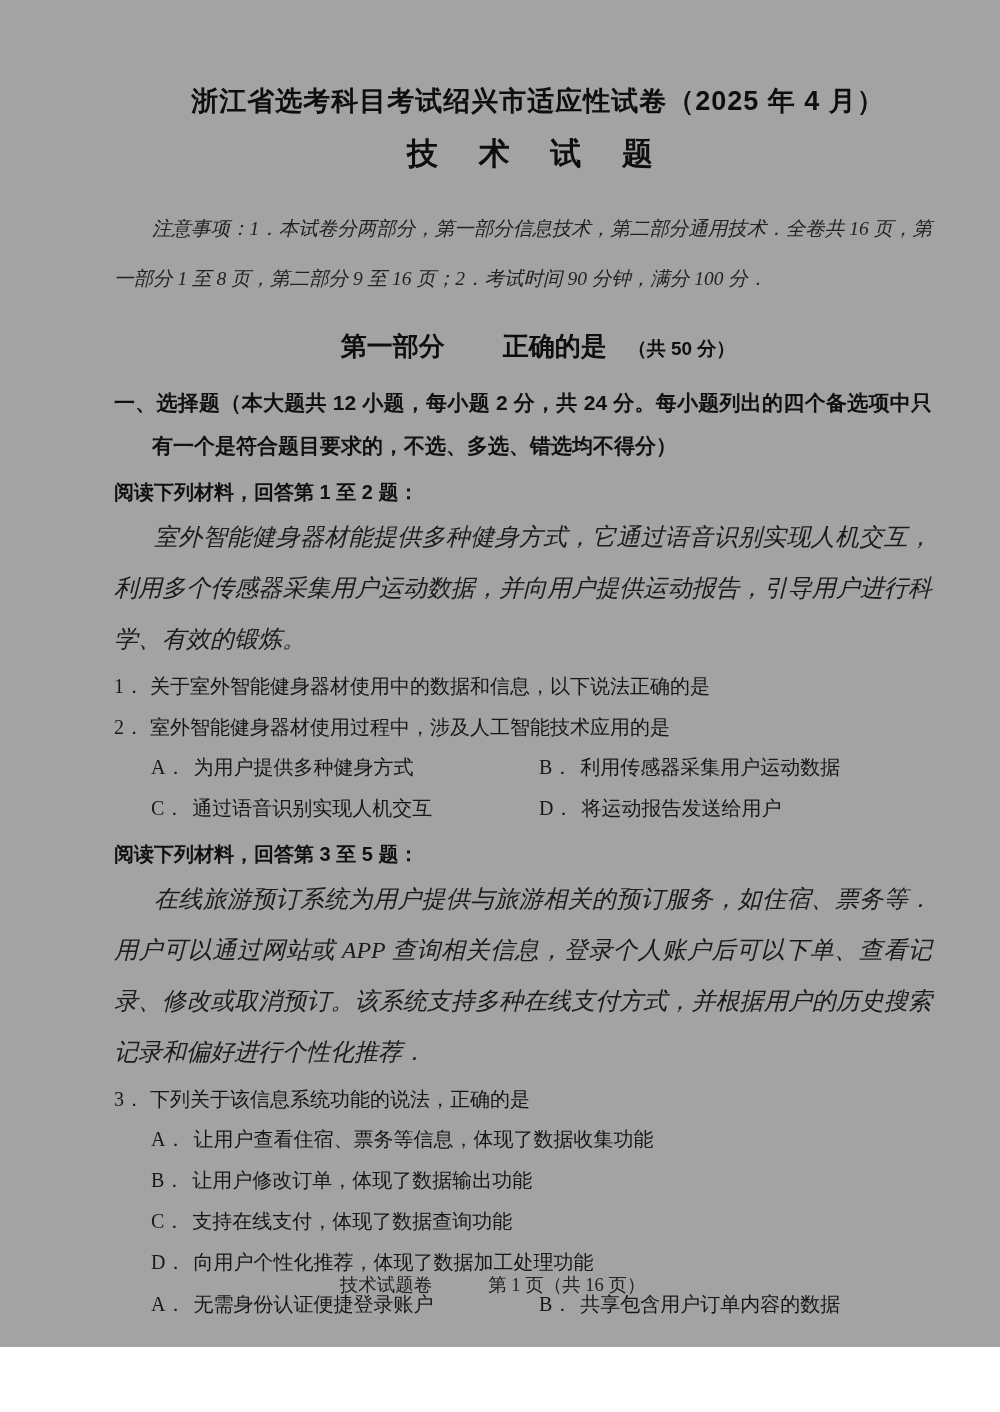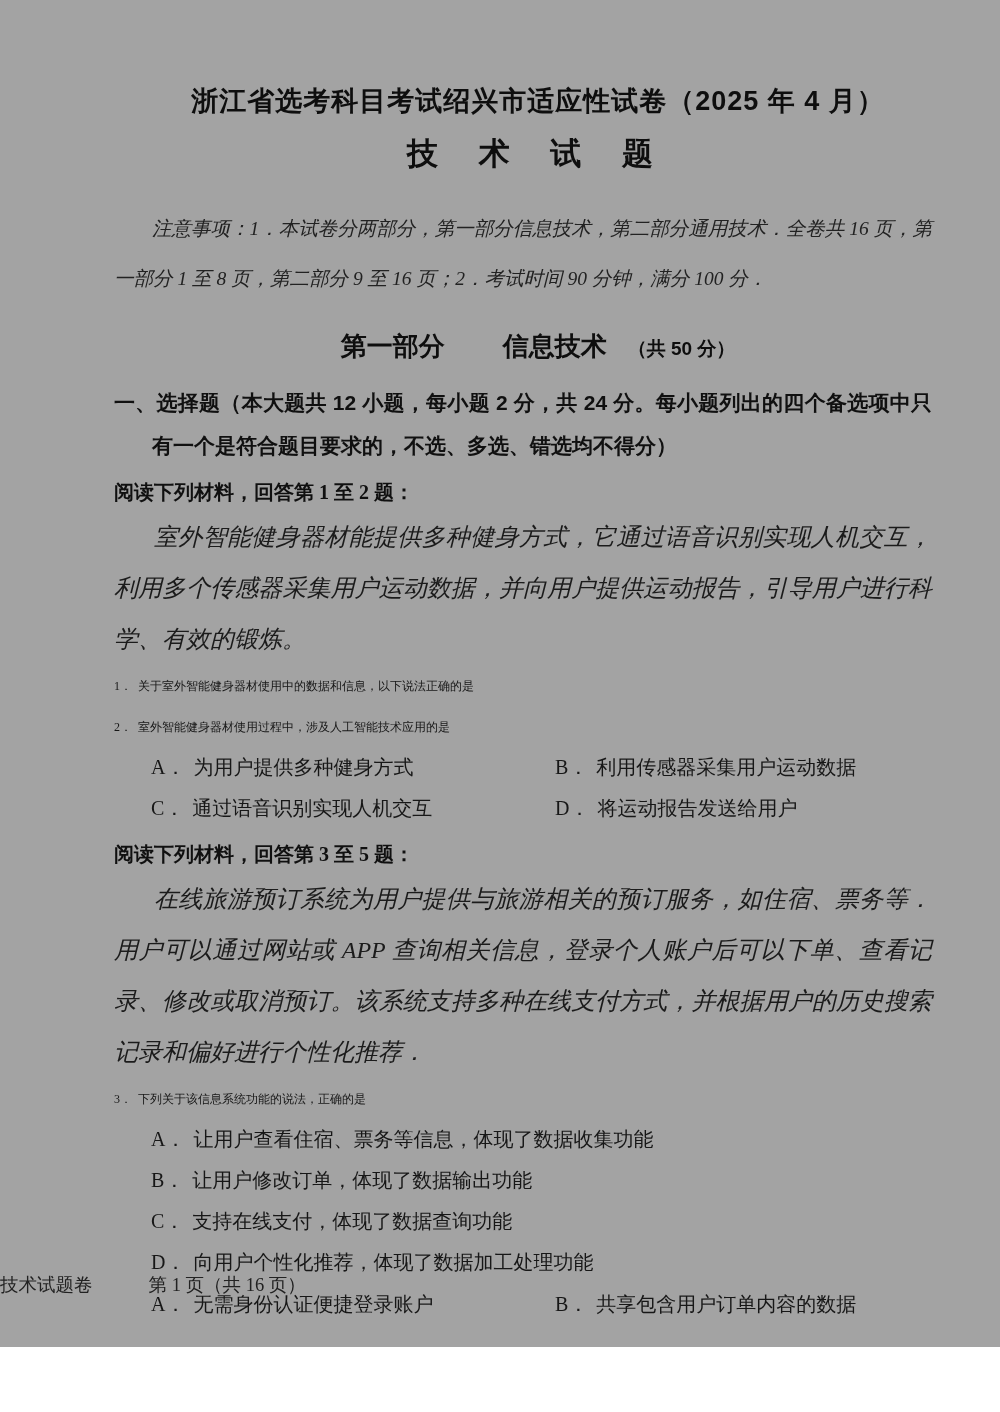--- a/index.html
+++ b/index.html
@@ -28,51 +28,51 @@
   .section-heading{
     margin-top:24px;text-align:center;font-size:26px;line-height:36px;
     margin-right:-70px;margin-left:-40px;white-space:nowrap;color:#0e0e0e;
   }
   .section-heading .part{margin-right:58px;}
   .section-heading .score{font-size:19px;margin-left:21px;}
   .instruction{
     margin-top:14px;font-size:21px;line-height:43px;
     padding-left:38px;text-indent:-38px;text-align:justify;color:#101010;
   }
-  .reading-heading{margin-top:5px;font-size:20px;line-height:40px;color:#101010;font-family:Liberation Serif, serif;}
+  .reading-heading{margin-top:5px;font-size:20px;line-height:40px;color:#101010;}
   .reading-paragraph{
     font-size:24px;line-height:51px;text-indent:40px;text-align:justify;color:#1b1b1b;
   }
   .question{margin-top:1px;}
-  .stem{font-size:12px;line-height:40px;color:#171717;}
+  .stem{font-size:20px;line-height:40px;color:#171717;}
   .stem .qnum{margin-right:6px;}
   .options{padding-left:37px;}
   .option{font-size:20px;line-height:41px;color:#171717;}
   .option .olabel{margin-right:8px;}
   .options.two-col{
-    display:grid;grid-template-columns:388px auto;column-gap:16px;
+    display:grid;grid-template-columns:388px auto;column-gap:0;
   }
   .footer{
     position:absolute;left:0;right:15px;bottom:50px;
-    display:flex;justify-content:flex-start;gap:56px;
+    display:flex;justify-content:center;gap:56px;
     font-size:18.5px;color:#222;
   }
 </style>
 </head>
 <body>
 
 <div class="page">
 
   <div class="title hei">浙江省选考科目考试绍兴市适应性试卷（2025 年 4 月）</div>
   <div class="subtitle hei">技 术 试 题</div>
 
   <div class="notice kai">注意事项：1．本试卷分两部分，第一部分信息技术，第二部分通用技术．全卷共 16 页，第一部分 1 至 8 页，第二部分 9 至 16 页；2．考试时间 90 分钟，满分 100 分．</div>
 
   <div class="section-heading hei">
-    <span class="part">第一部分</span><span>信息技术</span><span class="score">（共 50 分）</span>
+    <span class="part">第一部分</span><span>正确的是</span><span class="score">（共 50 分）</span>
   </div>
 
   <div class="instruction hei">一、选择题（本大题共 12 小题，每小题 2 分，共 24 分。每小题列出的四个备选项中只有一个是符合题目要求的，不选、多选、错选均不得分）</div>
 
   <div class="reading-heading hei">阅读下列材料，回答第 1 至 2 题：</div>
   <div class="reading-paragraph kai">室外智能健身器材能提供多种健身方式，它通过语音识别实现人机交互，利用多个传感器采集用户运动数据，并向用户提供运动报告，引导用户进行科学、有效的锻炼。</div>
 
   <div class="question">
     <div class="stem">
       <span class="qnum">1．</span><span>关于室外智能健身器材使用中的数据和信息，以下说法正确的是</span>

